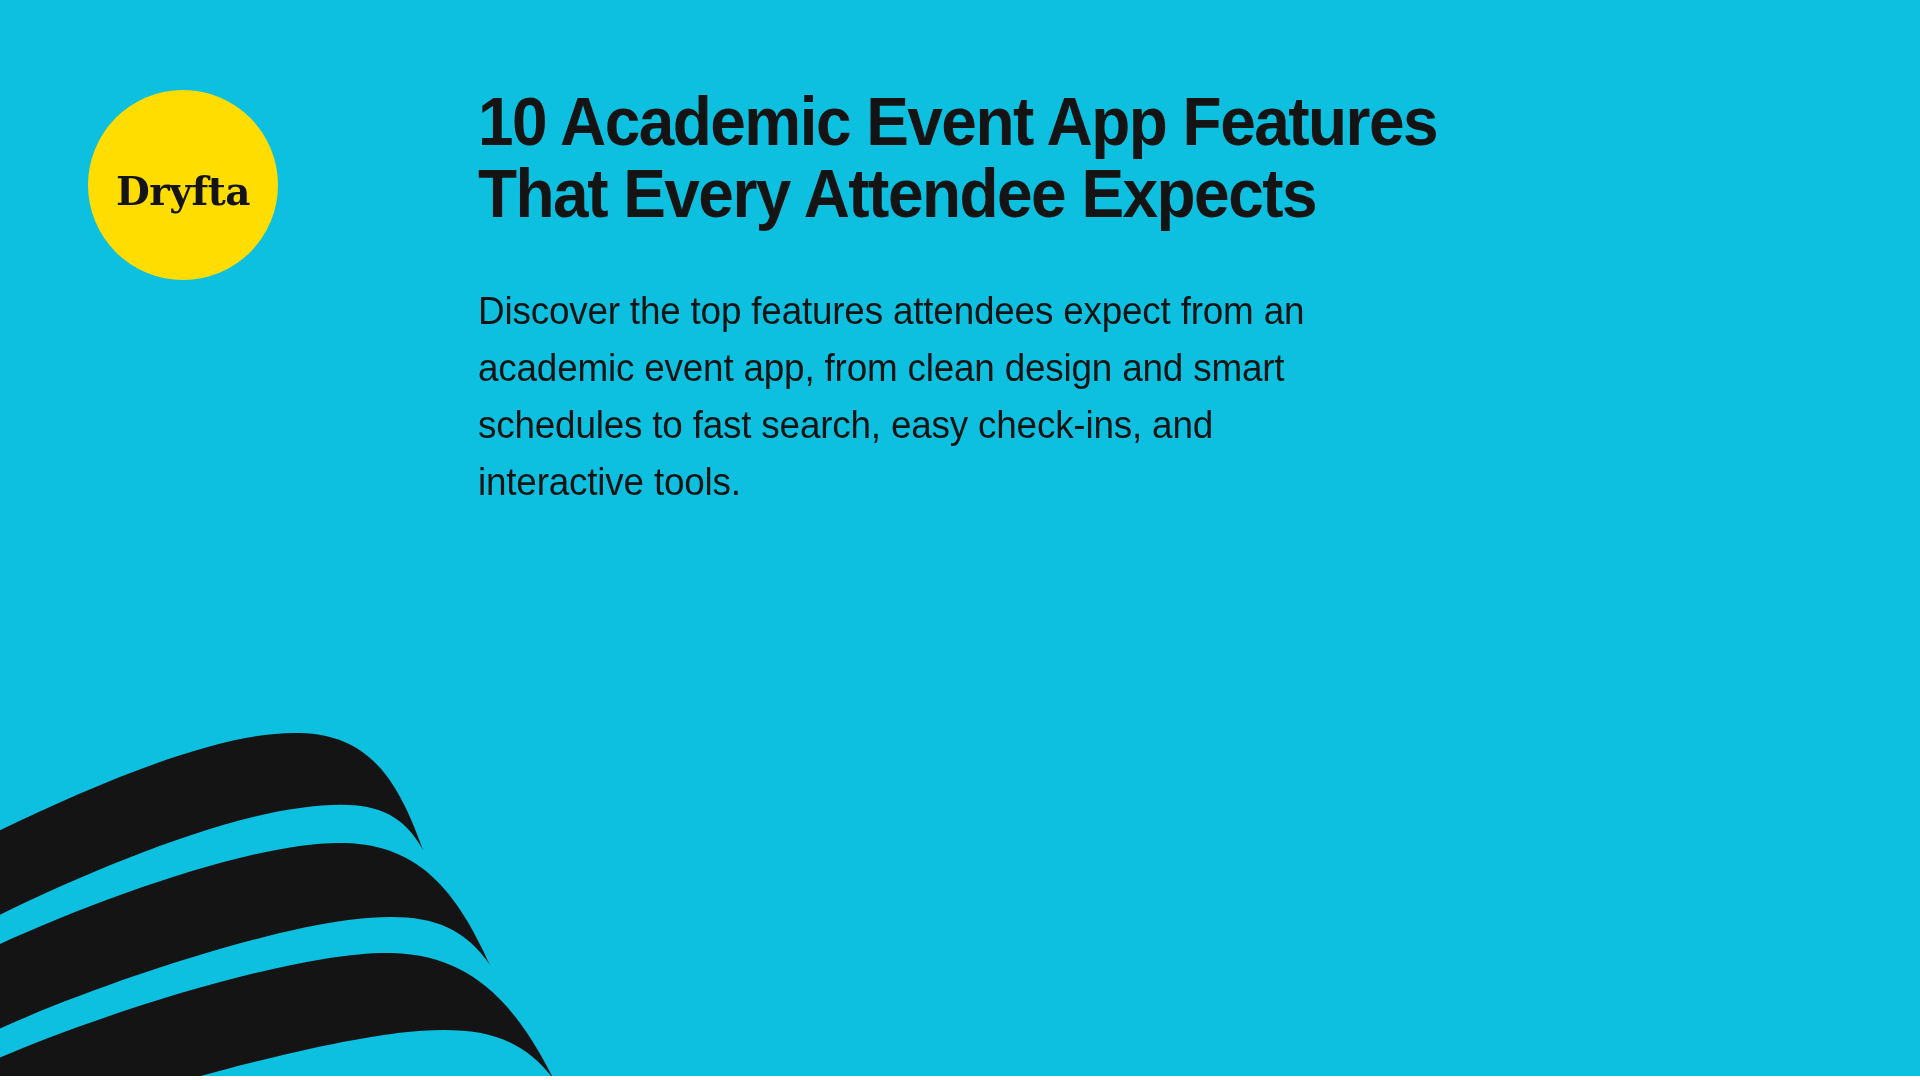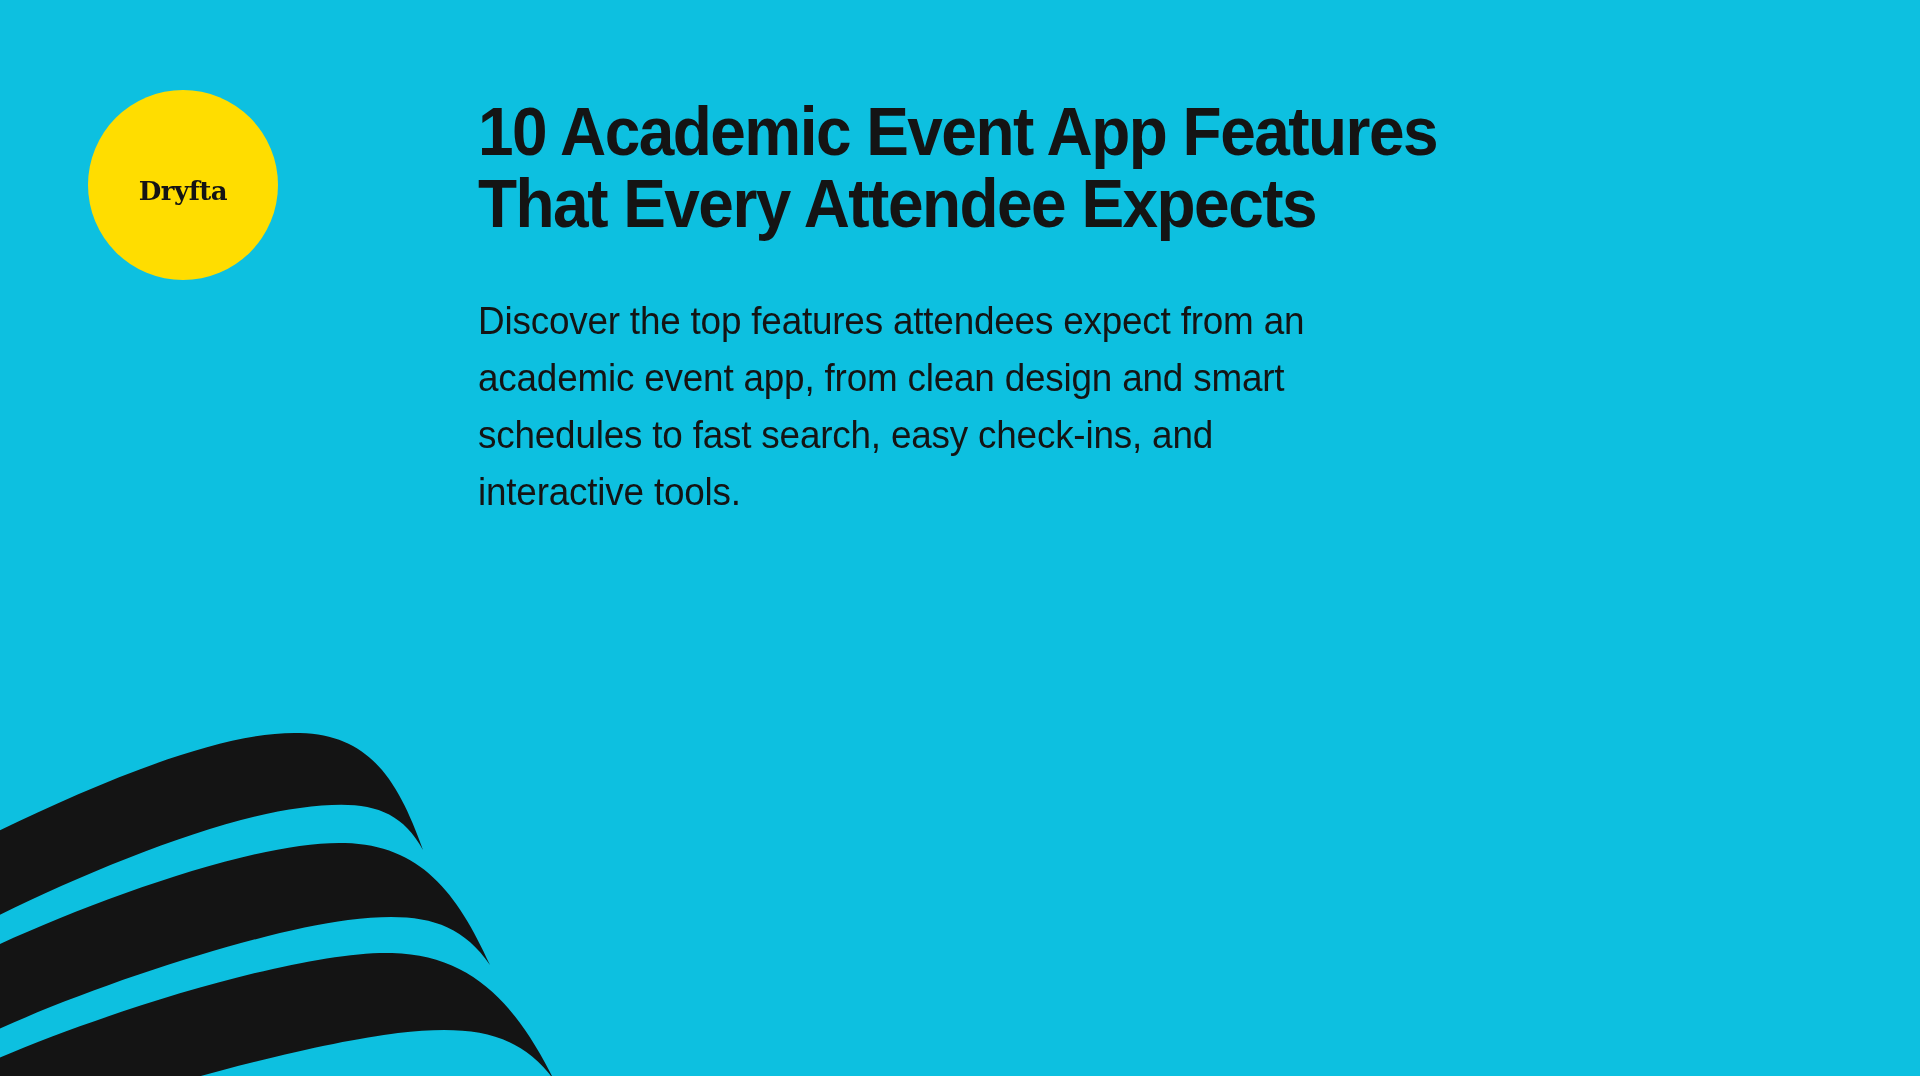--- a/index.html
+++ b/index.html
@@ -40,32 +40,32 @@
     height: 190px;
     border-radius: 50%;
     background: #ffdd00;
     display: flex;
     align-items: center;
     justify-content: center;
   }
   #logo-wordmark {
     font-family: "DejaVu Serif", "Liberation Serif", serif;
     font-weight: 700;
-    font-size: 26px;
+    font-size: 39px;
     color: #141414;
     letter-spacing: -0.5px;
     margin-top: 11px;
     white-space: nowrap;
   }
 
   
   #text-column {
     position: absolute;
     left: 478px;
-    top: 95px;
+    top: 85px;
     width: 960px;
   }
 
   #headline {
     margin: 0;
     color: #141414;
     font-family: "Liberation Sans", sans-serif;
     font-weight: 700;
     font-size: 68px;
     line-height: 72px;

